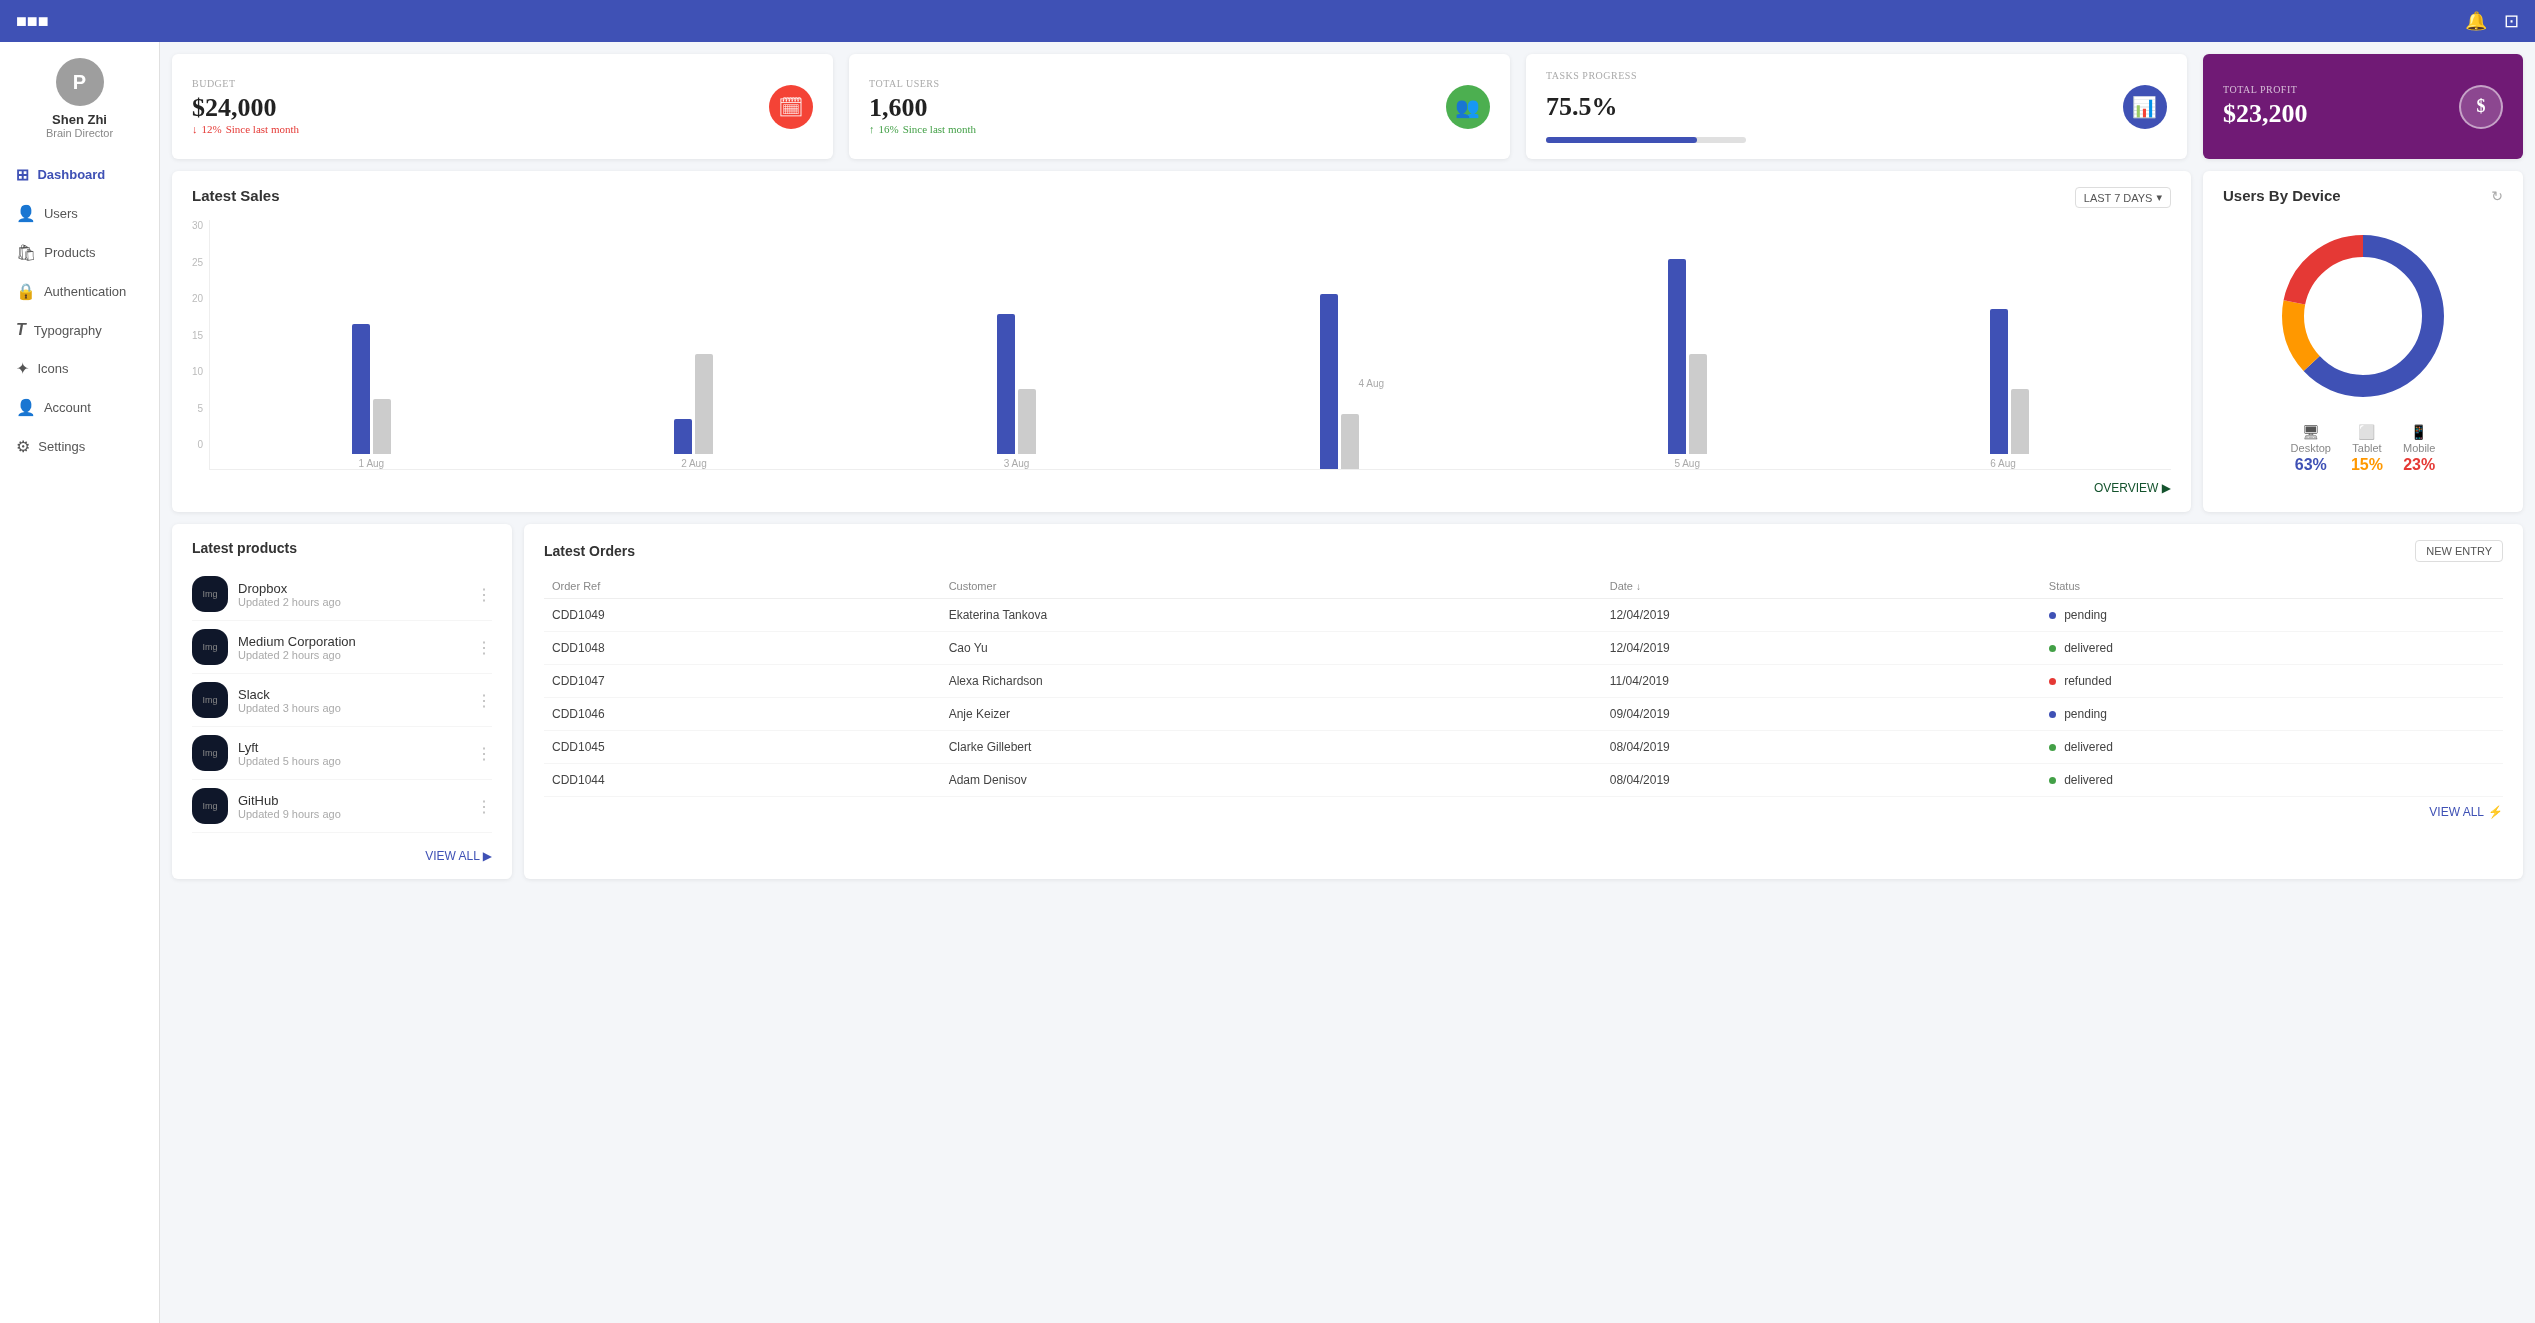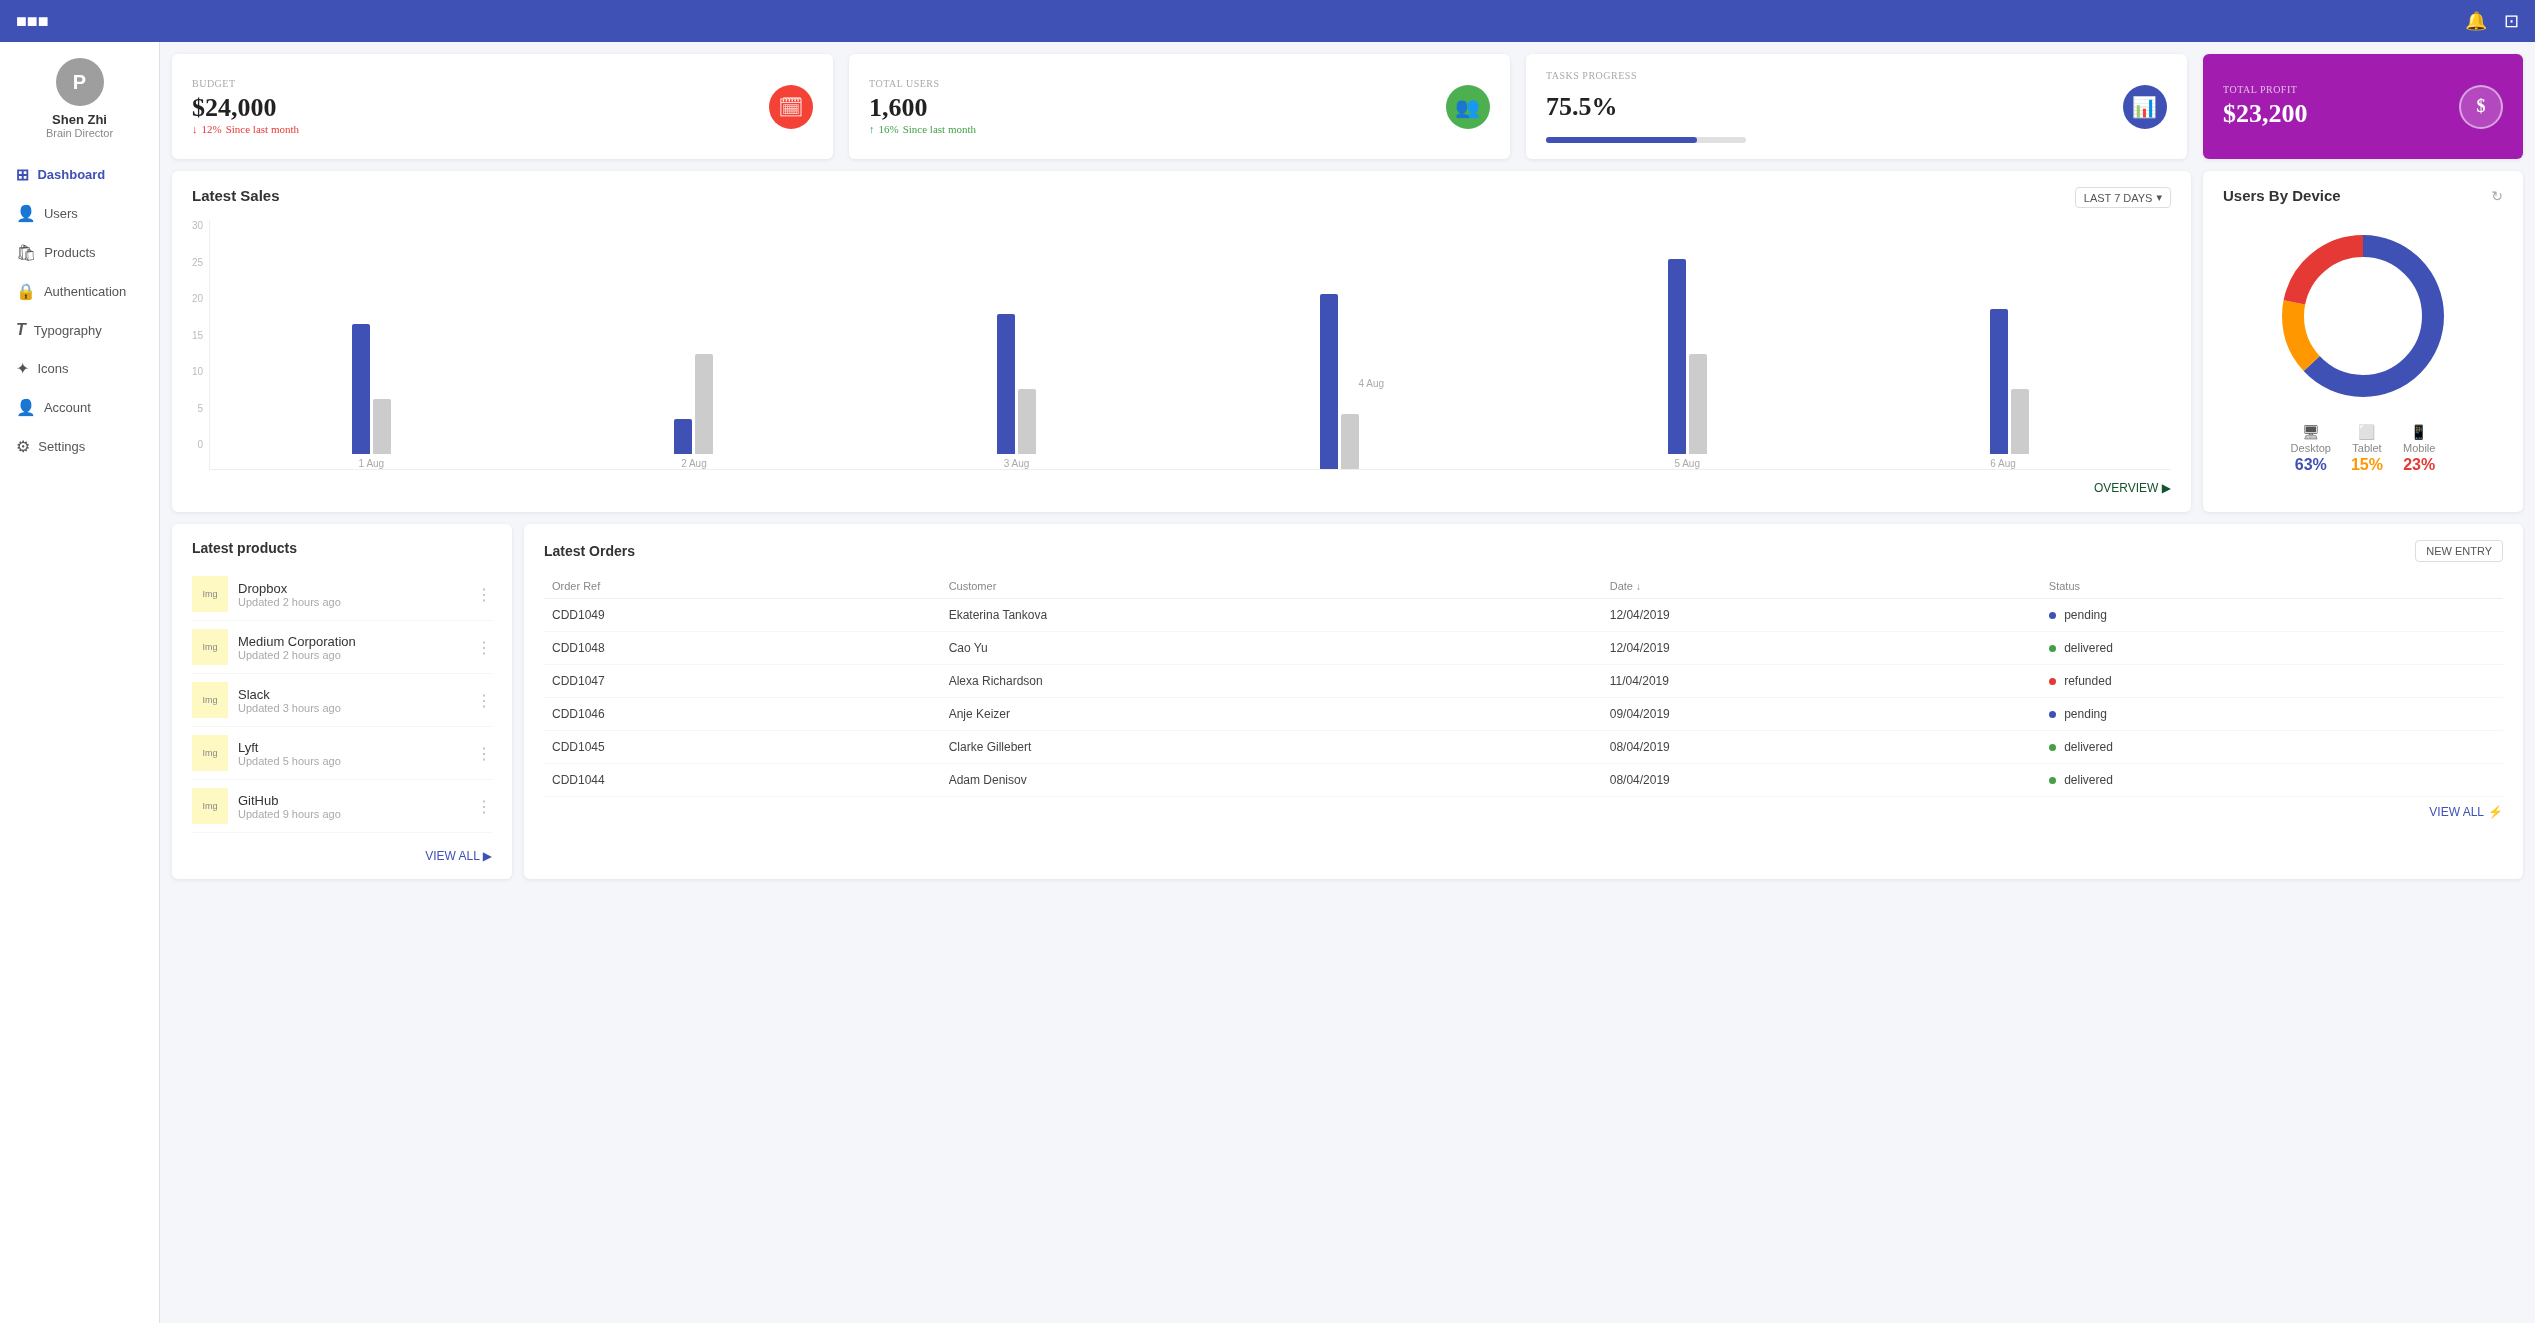--- a/index.html
+++ b/index.html
@@ -53,21 +53,21 @@
     
     .content { flex: 1; overflow-y: auto; padding: 12px; display: flex; flex-direction: column; gap: 12px; }
 
     
     .stats-row { display: grid; grid-template-columns: 1fr 1fr 1fr 320px; gap: 16px; font-family: Liberation Serif, serif; }
     .stat-card {
       background: #fff; border-radius: 6px; padding: 16px 20px;
       display: flex; justify-content: space-between; align-items: center;
       box-shadow: 0 1px 4px rgba(0,0,0,0.08);
     }
-    .stat-card.blue-bg { background: #a21caf; padding-left: 20px; }
+    .stat-card.blue-bg { background: #701a75; padding-left: 20px; }
     .stat-label { font-size: 10px; color: #aaa; text-transform: uppercase; letter-spacing: 0.5px; margin-bottom: 4px; }
     .stat-value { font-size: 26px; font-weight: 700; color: #222; margin-bottom: 0; }
     .stat-card.blue-bg .stat-label { color: rgba(255,255,255,0.7); }
     .stat-card.blue-bg .stat-value { color: #fff; }
     .stat-change { font-size: 11px; display: flex; align-items: center; gap: 4px; }
     .stat-change.down { color: #e53935; }
     .stat-change.up { color: #43a047; }
     .stat-icon-circle {
       width: 44px; height: 44px; border-radius: 50%;
       display: flex; align-items: center; justify-content: center;
@@ -119,21 +119,21 @@
     
     .bottom-row { display: grid; grid-template-columns: 340px 1fr; gap: 12px; }
 
     
     .products-card {
       background: #fff; border-radius: 6px; padding: 16px 20px;
       box-shadow: 0 1px 4px rgba(0,0,0,0.08);
     }
     .products-title { font-size: 14px; font-weight: 600; color: #333; margin-bottom: 12px; }
     .product-item { display: flex; align-items: center; gap: 10px; padding: 8px 0; border-bottom: 1px solid #f5f5f5; }
-    .product-thumb { width: 36px; height: 36px; background: #fef9c3; border-radius: 0; flex-shrink: 0; display: flex; align-items: center; justify-content: center; font-size: 9px; color: #888; }
+    .product-thumb { width: 36px; height: 36px; background: #0f172a; border-radius: 13px; flex-shrink: 0; display: flex; align-items: center; justify-content: center; font-size: 9px; color: #888; }
     .product-info { flex: 1; }
     .product-name { font-size: 13px; font-weight: 500; color: #333; }
     .product-updated { font-size: 11px; color: #aaa; }
     .product-menu { color: #bbb; cursor: pointer; font-size: 16px; }
     .view-all { text-align: right; margin-top: 16px; font-size: 12px; color: #3f51b5; cursor: pointer; }
 
     
     .orders-card {
       background: #fff; border-radius: 6px; padding: 16px 20px;
       box-shadow: 0 1px 4px rgba(0,0,0,0.08);

